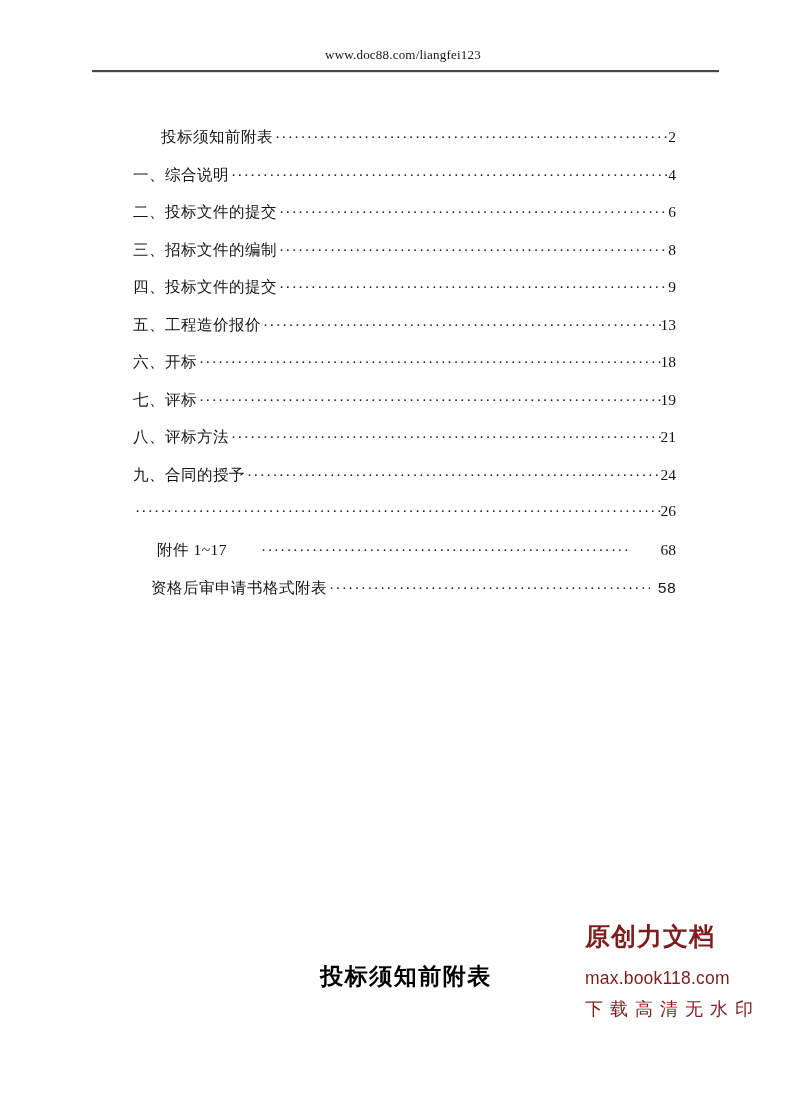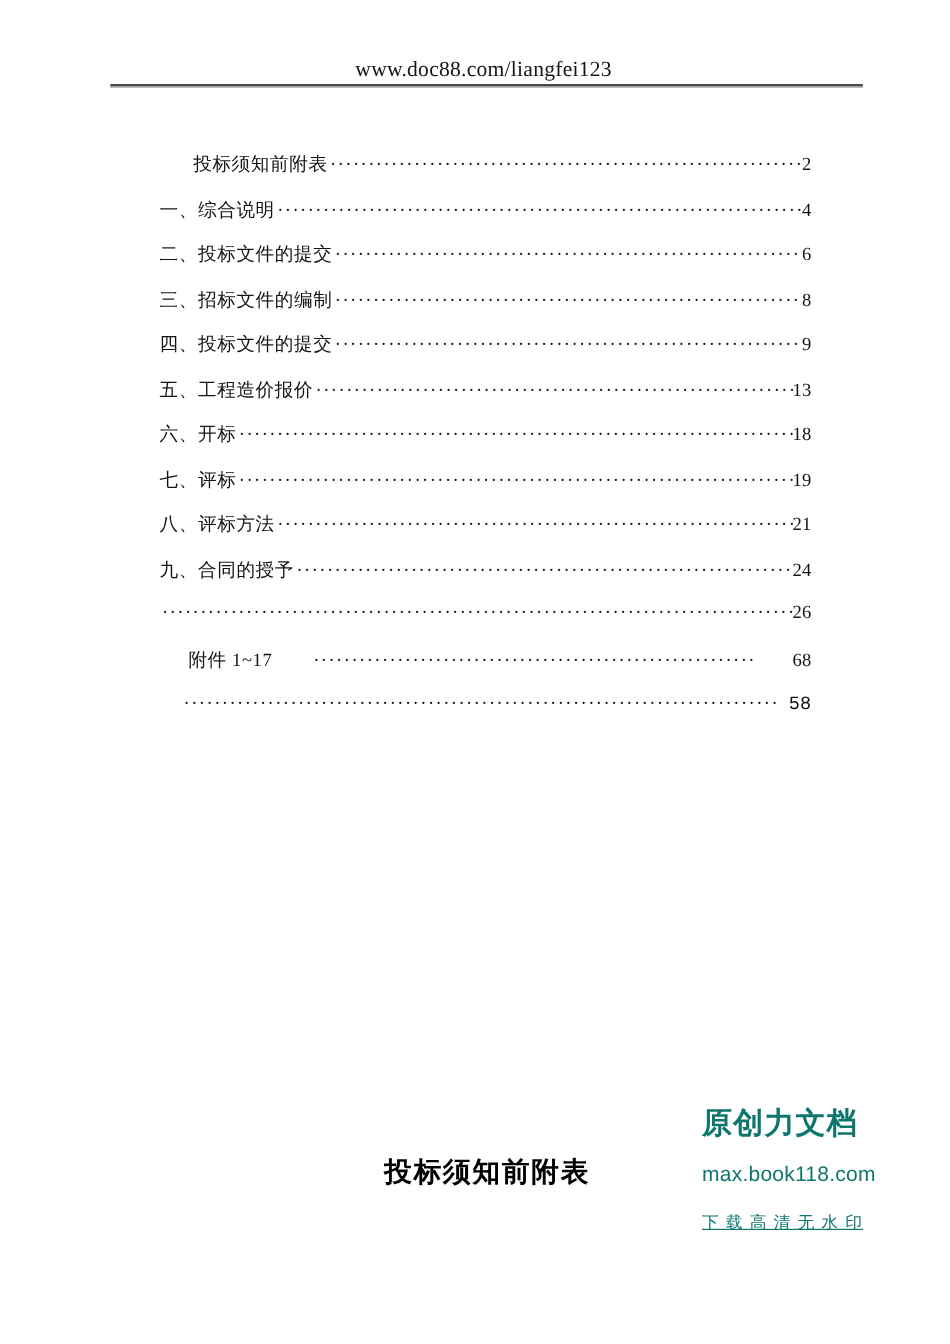--- a/index.html
+++ b/index.html
@@ -12,21 +12,21 @@
     position: relative;
     width: 792px; height: 1120px;
     background: #ffffff;
     overflow: hidden;
   }
   
   .header-url {
     position: absolute;
     top: 47px; left: 14px; right: 0;
     text-align: center;
-    font-size: 18px;
+    font-size: 13px;
     color: #151515;
     letter-spacing: 0.2px;
   }
   .header-rule {
     position: absolute;
     top: 70px; left: 92px;
     width: 627px; height: 2px;
     background: #474747;
     border-bottom: 1px solid #dcdcdc;
   }
@@ -85,25 +85,24 @@
   }
   .wm-site {
     font-size: 17.5px;
     font-weight: 500;
     line-height: 19px;
     margin-top: 18px;
     letter-spacing: 0.2px;
     white-space: nowrap;
   }
   .wm-tagline {
-    font-size: 14px;
+    font-size: 18px;
     letter-spacing: 1px;
-    margin-top: 22px;
+    margin-top: 9px;
     white-space: nowrap;
-    text-decoration: underline;
   }
 </style>
 </head>
 <body>
 
 <div class="page">
 
   <div class="header-url">www.doc88.com/liangfei123</div>
   <div class="header-rule"></div>
 
@@ -161,26 +160,27 @@
     <div class="toc-row">
       <span class="leader">············································································································································································································································································································</span>
       <span class="pagenum">26</span>
     </div>
     <div class="toc-row ind-b">
       <span class="label">附件 1~17</span>
       <span class="leader">············································································································································································································································································································</span>
       <span class="pagenum">68</span>
     </div>
     <div class="toc-row ind-c gap-page">
+      <span class="label">资格后审申请书格式附表</span>
       <span class="leader">············································································································································································································································································································</span>
       <span class="pagenum">58</span>
     </div>
   </div>
 
   <div class="section-title">投标须知前附表</div>
 
-  <div class="watermark" style="color: #0f766e;">
+  <div class="watermark" style="color: #7f1d1d;">
     <div class="wm-brand">原创力文档</div>
     <div class="wm-site">max.book118.com</div>
     <div class="wm-tagline">下 载 高 清 无 水 印</div>
   </div>
 
 </div>
 
 </body></html>

